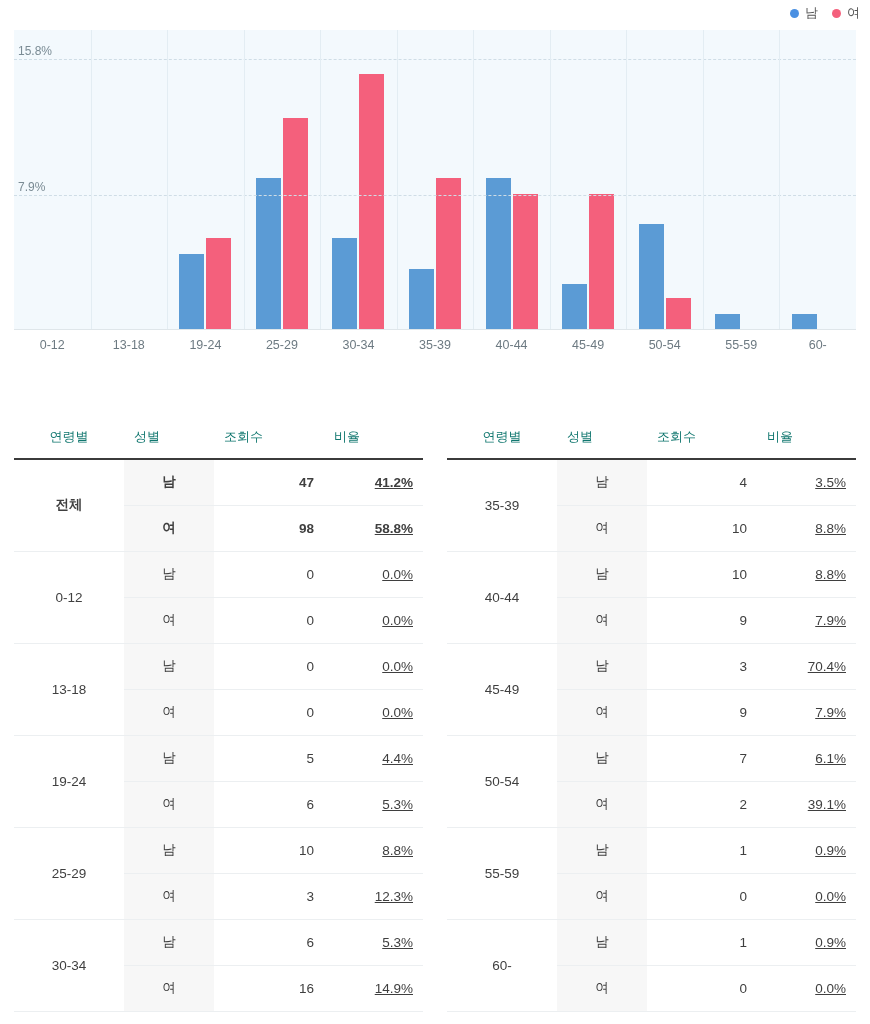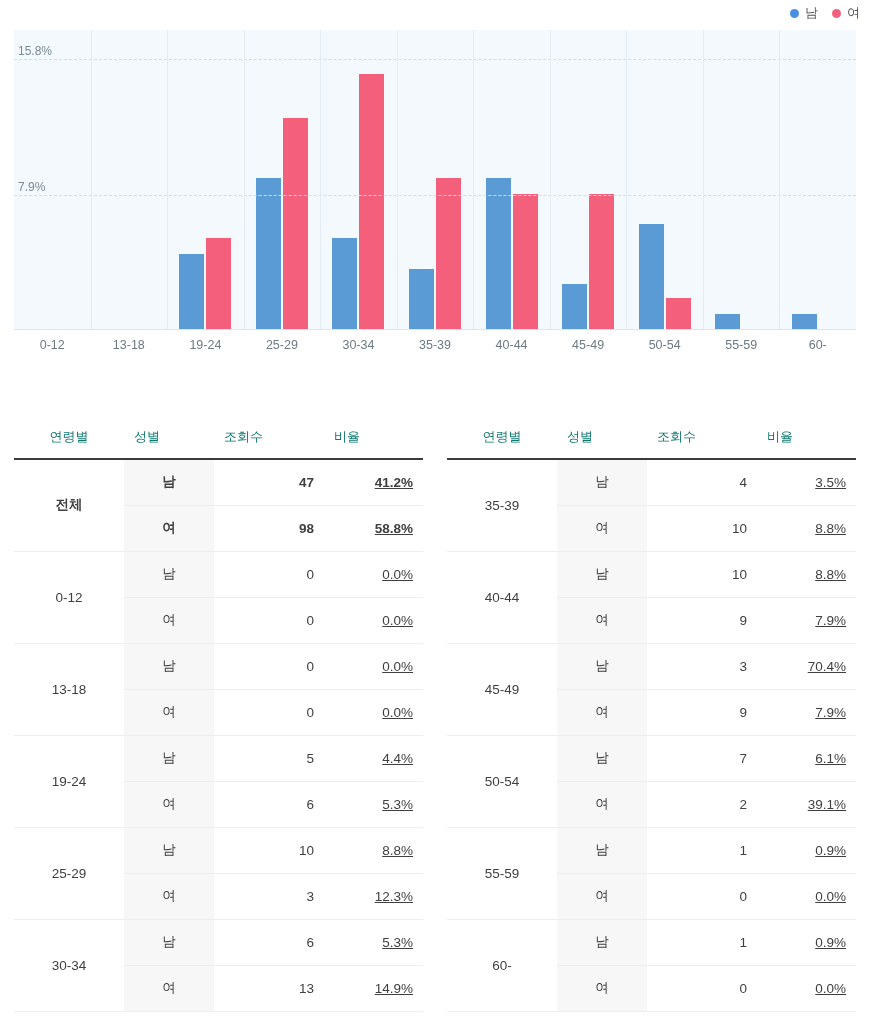--- a/index.html
+++ b/index.html
@@ -290,21 +290,21 @@
             <td class="rate">12.3%</td>
           </tr>
           <tr>
             <td class="age" rowspan="2">30-34</td>
             <td class="sex">남</td>
             <td class="views">6</td>
             <td class="rate">5.3%</td>
           </tr>
           <tr>
             <td class="sex">여</td>
-            <td class="views">13</td>
+            <td class="views">16</td>
             <td class="rate">14.9%</td>
           </tr>
         </tbody>
     </table>
 
     <table>
       <thead>
         <tr>
           <th class="c-age">연령별</th>
           <th class="c-sex">성별</th>

